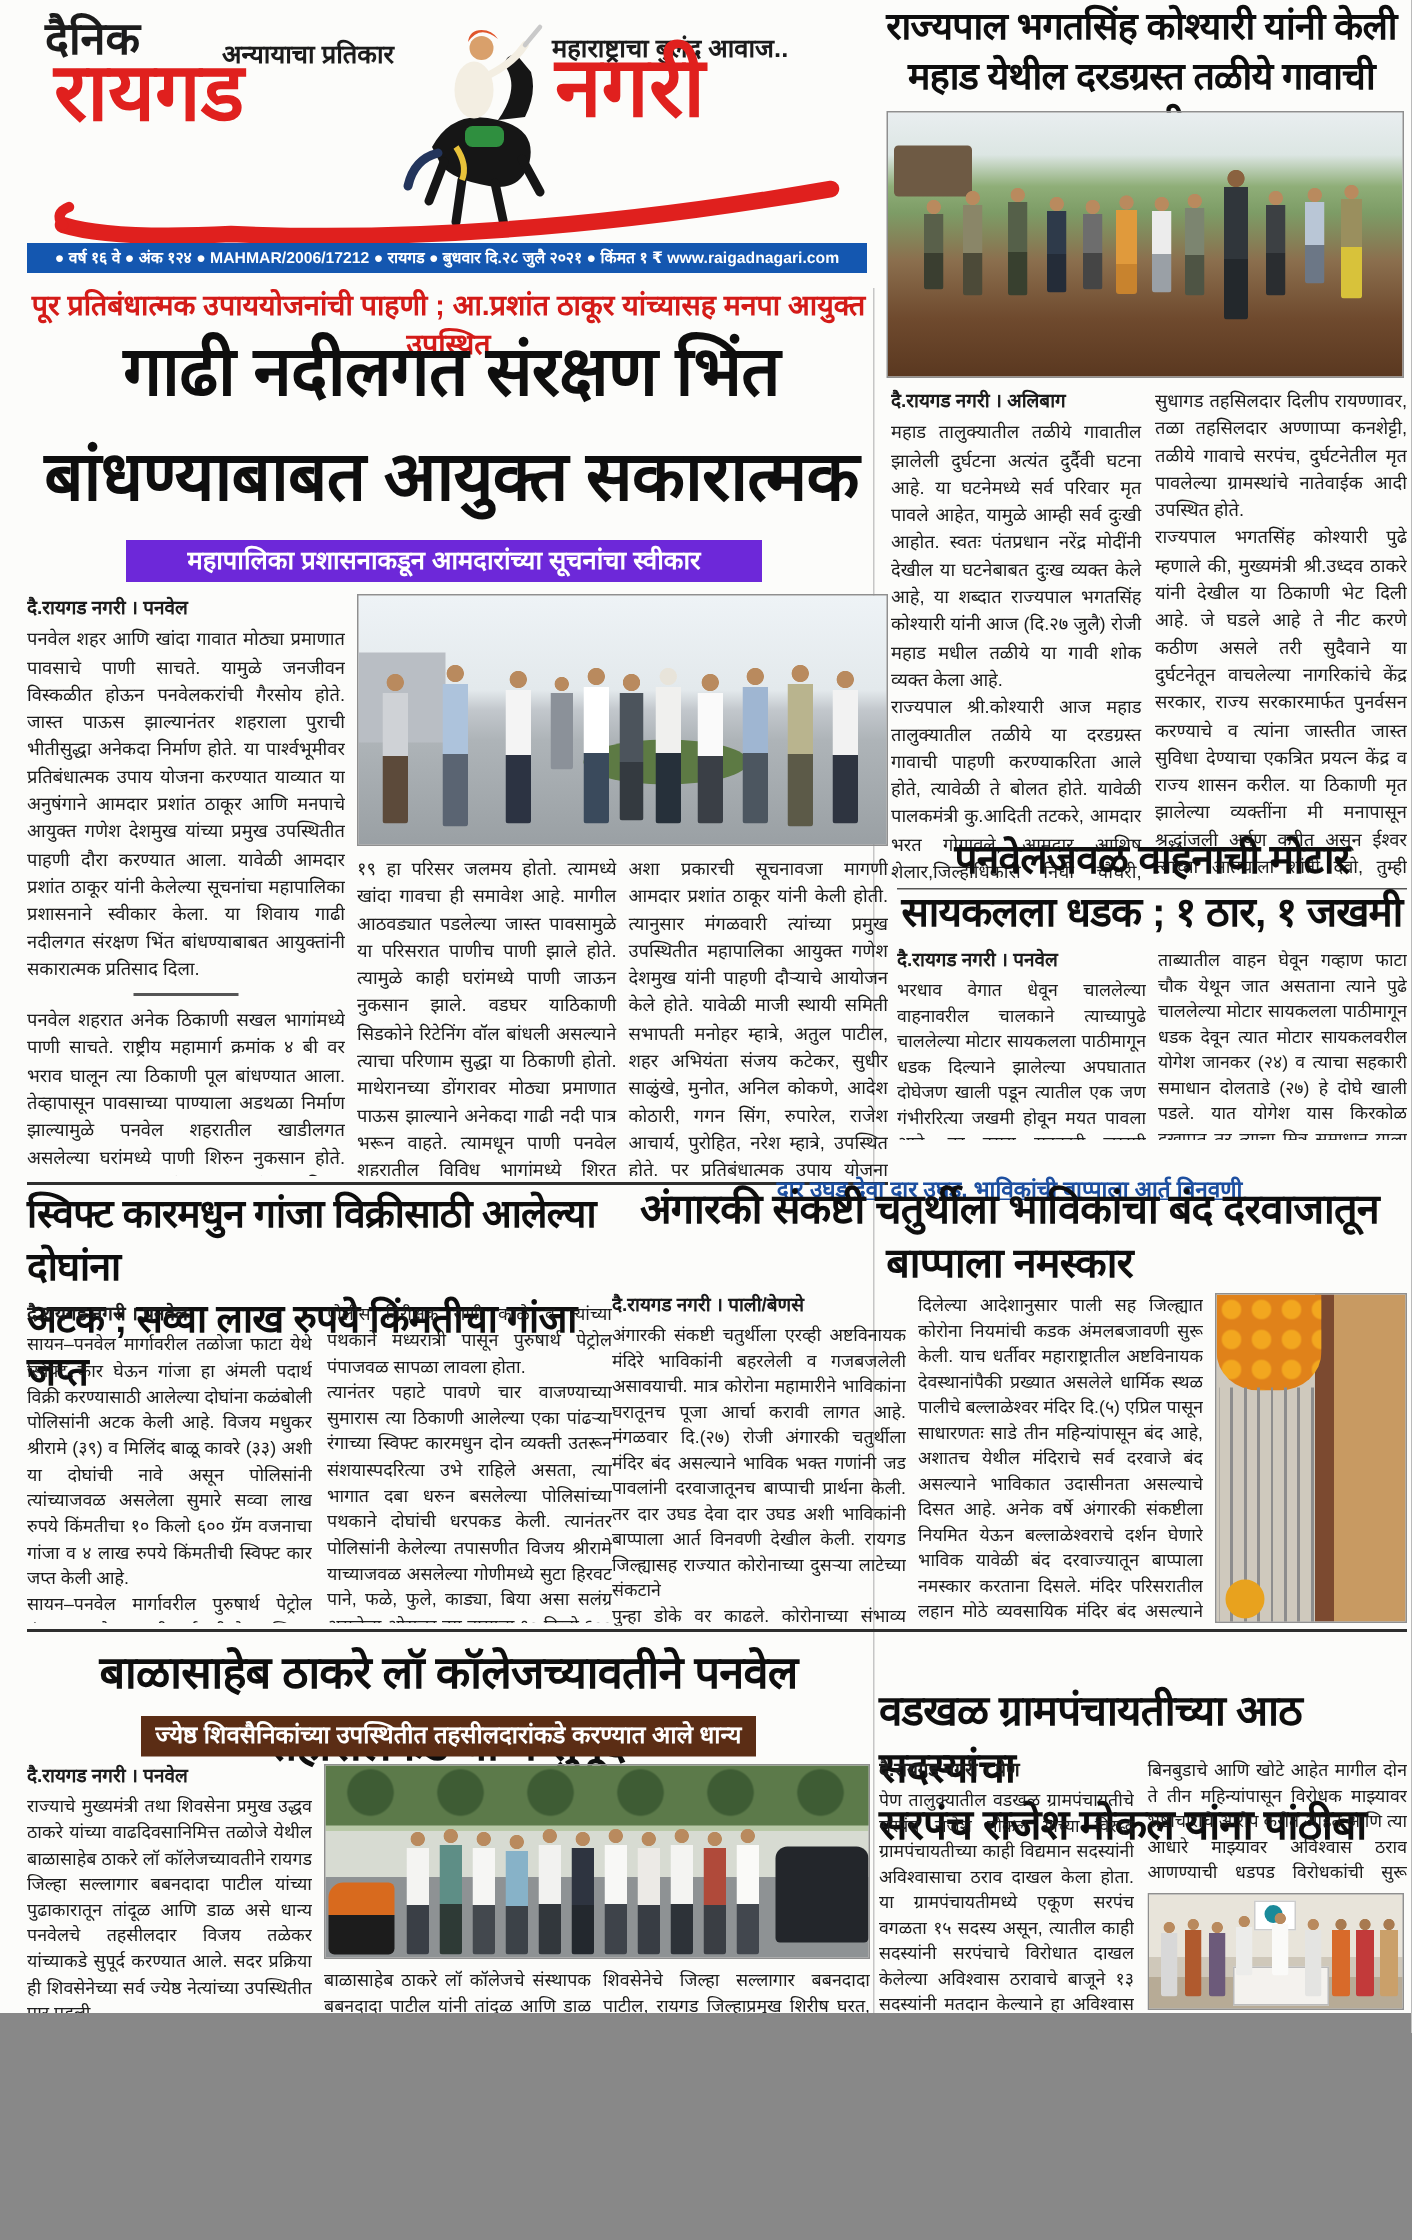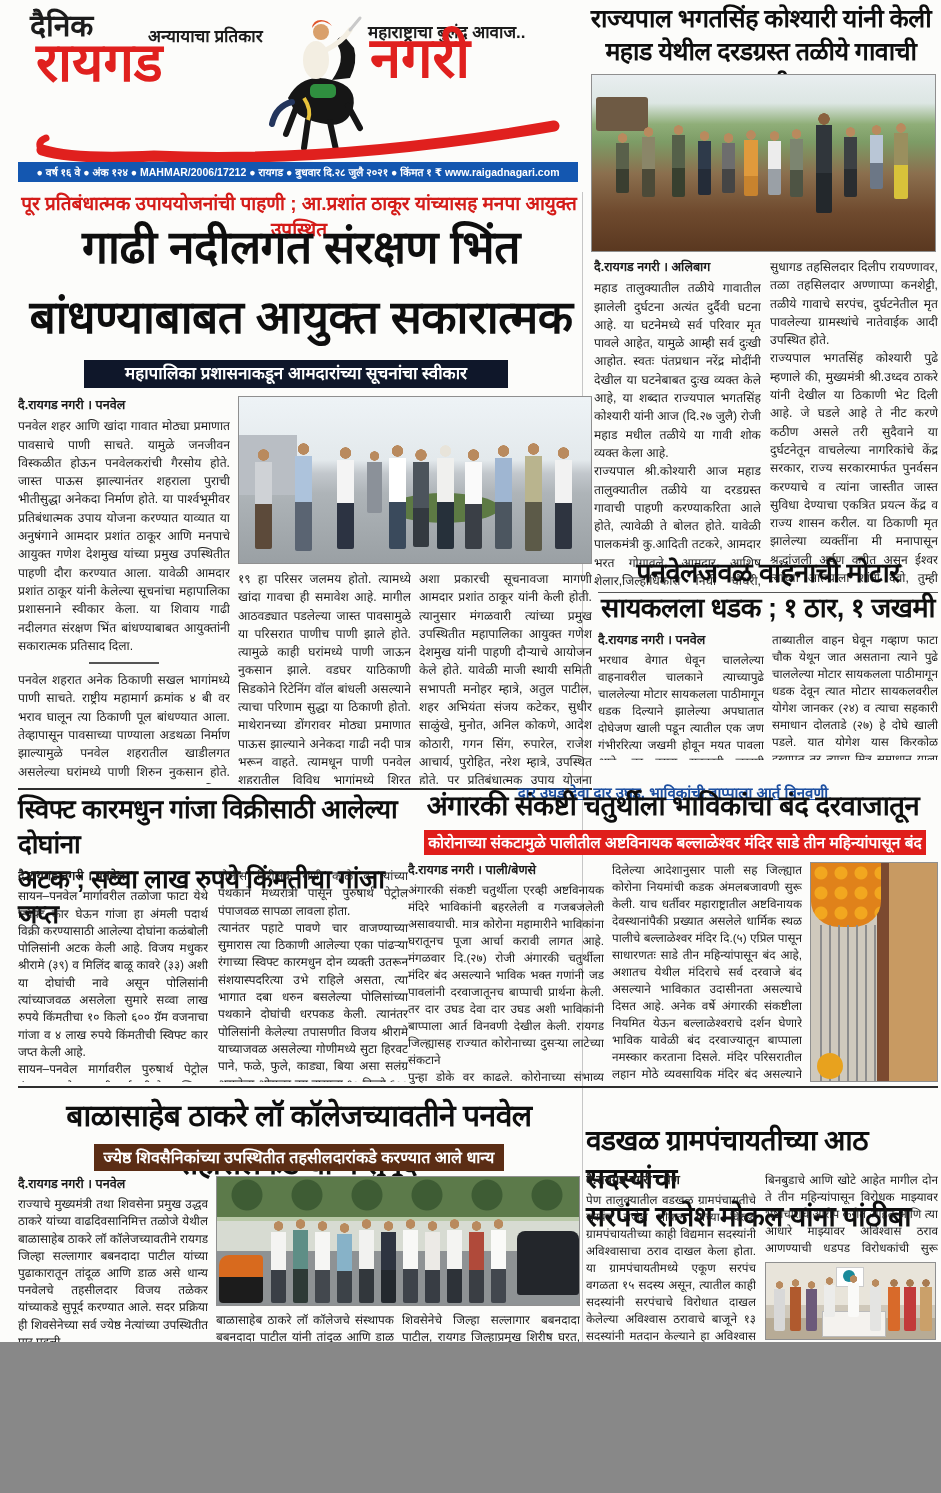--- a/index.html
+++ b/index.html
@@ -87,21 +87,21 @@
       <div class="pre">महाड तालुक्यातील तळीये गावातील झालेली दुर्घटना अत्यंत दुर्दैवी घटना आहे. या घटनेमध्ये सर्व परिवार मृत पावले आहेत, यामुळे आम्ही सर्व दुःखी आहोत. स्वतः पंतप्रधान नरेंद्र मोदींनी देखील या घटनेबाबत दुःख व्यक्त केले आहे, या शब्दात राज्यपाल भगतसिंह कोश्यारी यांनी आज (दि.२७ जुलै) रोजी महाड मधील तळीये या गावी शोक व्यक्त केला आहे.
 राज्यपाल श्री.कोश्यारी आज महाड तालुक्यातील तळीये या दरडग्रस्त गावाची पाहणी करण्याकरिता आले होते, त्यावेळी ते बोलत होते. यावेळी पालकमंत्री कु.आदिती तटकरे, आमदार भरत गोगावले, आमदार आशिष शेलार,जिल्हाधिकारी निधी चौधरी, जिल्हा परिषदेचे मुख्य कार्यकारी अधिकारी डॉ.किरण पाटील, जिल्हा पोलीस अधीक्षक अशोक दुधे, अपर पोलीस अधीक्षक सचिन गुंजाळ, उपविभागीय पोलीस अधिकारी महाड निलेश तांबे, महाडच्या प्रांताधिकारी प्रतिमा पुदलवाड, महाड तहसिलदार सुरेश काशीद,</div>
     </div>
     <div class="col body pre" style="width:168px;">सुधागड तहसिलदार दिलीप रायण्णावर, तळा तहसिलदार अण्णाप्पा कनशेट्टी, तळीये गावाचे सरपंच, दुर्घटनेतील मृत पावलेल्या ग्रामस्थांचे नातेवाईक आदी उपस्थित होते.
 राज्यपाल भगतसिंह कोश्यारी पुढे म्हणाले की, मुख्यमंत्री श्री.उध्दव ठाकरे यांनी देखील या ठिकाणी भेट दिली आहे. जे घडले आहे ते नीट करणे कठीण असले तरी सुदैवाने या दुर्घटनेतून वाचलेल्या नागरिकांचे केंद्र सरकार, राज्य सरकारमार्फत पुनर्वसन करण्याचे व त्यांना जास्तीत जास्त सुविधा देण्याचा एकत्रित प्रयत्न केंद्र व राज्य शासन करील. या ठिकाणी मृत झालेल्या व्यक्तींना मी मनापासून श्रद्धांजली अर्पण करीत असून ईश्वर त्यांच्या आत्म्याला शांती देवो, तुम्ही सर्वांनी सकारात्मकरित्या एकत्र येत काम केल्यास लवकरात लवकर उपाय करण्यासाठी सहकार्य मिळेल, असेही ते यावेळी म्हणाले. राज्यपाल भगतसिंह कोश्यारी यांनी यावेळी दरडग्रस्त तळीये गावाच्या स्थळी पुष्पचक्र अर्पण करुन मृतात्म्यांना श्रद्धांजली वाहिली.</div>
   </div>
 
   <div class="abs kick ctr" style="left:18px;top:190px;width:562px;font-size:19px;color:#d41b18;">पूर प्रतिबंधात्मक उपाययोजनांची पाहणी ; आ.प्रशांत ठाकूर यांच्यासह मनपा आयुक्त उपस्थित</div>
   <div class="abs hl pre ctr" style="left:18px;top:212px;width:566px;font-size:46px;line-height:70px;">गाढी नदीलगत संरक्षण भिंत
 बांधण्याबाबत आयुक्त सकारात्मक</div>
-  <div class="abs bar" style="left:84px;top:360px;width:424px;height:28px;background:#0f172a;font-size:17px;line-height:28px;">महापालिका प्रशासनाकडून आमदारांच्या सूचनांचा स्वीकार</div>
+  <div class="abs bar" style="left:84px;top:360px;width:424px;height:28px;background:#6d28d9;font-size:17px;line-height:28px;">महापालिका प्रशासनाकडून आमदारांच्या सूचनांचा स्वीकार</div>
 
   <div class="abs cols" style="left:18px;top:396px;width:574px;height:388px;gap:8px;">
     <div class="col body" style="width:212px;">
       <div class="date">दै.रायगड नगरी । पनवेल</div>
       <div>पनवेल शहर आणि खांदा गावात मोठ्या प्रमाणात पावसाचे पाणी साचते. यामुळे जनजीवन विस्कळीत होऊन पनवेलकरांची गैरसोय होते. जास्त पाऊस झाल्यानंतर शहराला पुराची भीतीसुद्धा अनेकदा निर्माण होते. या पार्श्वभूमीवर प्रतिबंधात्मक उपाय योजना करण्यात याव्यात या अनुषंगाने आमदार प्रशांत ठाकूर आणि मनपाचे आयुक्त गणेश देशमुख यांच्या प्रमुख उपस्थितीत पाहणी दौरा करण्यात आला. यावेळी आमदार प्रशांत ठाकूर यांनी केलेल्या सूचनांचा महापालिका प्रशासनाने स्वीकार केला. या शिवाय गाढी नदीलगत संरक्षण भिंत बांधण्याबाबत आयुक्तांनी सकारात्मक प्रतिसाद दिला.</div>
       <div class="pdiv"></div>
       <div>पनवेल शहरात अनेक ठिकाणी सखल भागांमध्ये पाणी साचते. राष्ट्रीय महामार्ग क्रमांक ४ बी वर भराव घालून त्या ठिकाणी पूल बांधण्यात आला. तेव्हापासून पावसाच्या पाण्याला अडथळा निर्माण झाल्यामुळे पनवेल शहरातील खाडीलगत असलेल्या घरांमध्ये पाणी शिरुन नुकसान होते. जास्त पाऊस झाल्यानंतर बावन बंगला, मिडल क्लास हाउसिंग सोसायटी, लोखंडी पाडा साईनगर, सहस्रबुद्धे हॉस्पिटल आणि पटेल व कच्छी मोहल्ला, भारत नगर जुने कोर्ट याव्यतिरिक्त कोळीवाडा या ठिकाणी पाणी साचते. विशेष करून प्रभाग क्रमांक १४,१८ आणि</div>
     </div>
     <div style="width:354px;overflow:hidden;">
       <div class="photo" style="width:354px;height:168px;background:linear-gradient(180deg,#eef3f6 0%,#e3e9ec 38%,#c2c7cc 46%,#aeb4b8 58%,#9aa0a4 100%);">
@@ -149,21 +149,20 @@
       <div class="pre">सायन–पनवेल मार्गावरील तळोजा फाटा येथे स्विफ्ट कार घेऊन गांजा हा अंमली पदार्थ विक्री करण्यासाठी आलेल्या दोघांना कळंबोली पोलिसांनी अटक केली आहे. विजय मधुकर श्रीरामे (३९) व मिलिंद बाळू कावरे (३३) अशी या दोघांची नावे असून पोलिसांनी त्यांच्याजवळ असलेला सुमारे सव्वा लाख रुपये किंमतीचा १० किलो ६०० ग्रॅम वजनाचा गांजा व ४ लाख रुपये किंमतीची स्विफ्ट कार जप्त केली आहे.
 सायन–पनवेल मार्गावरील पुरुषार्थ पेट्रोल पंपाजवळ दोन व्यक्ती कुर्डवाडी येथून स्विफ्ट कारने पहाटेच्या सुमारास गांजा या अंमली पदार्थाची विक्री करण्यासाठी येणार असल्याची माहिती कळंबोली पोलिसांना मिळाली होती. त्यानुसार वरिष्ठ पोलीस निरीक्षक संजय पाटील यांच्या मार्गदर्शनाखाली सहाय्यक पोलीस निरीक्षक नितीन कुंभार, सहाय्यक</div>
     </div>
     <div class="col body pre" style="width:190px;font-size:11.9px;line-height:17.3px;">पोलीस निरीक्षक राणी काळे व त्यांच्या पथकाने मध्यरात्री पासून पुरुषार्थ पेट्रोल पंपाजवळ सापळा लावला होता.
 त्यानंतर पहाटे पावणे चार वाजण्याच्या सुमारास त्या ठिकाणी आलेल्या एका पांढऱ्या रंगाच्या स्विफ्ट कारमधुन दोन व्यक्ती उतरून संशयास्पदरित्या उभे राहिले असता, त्या भागात दबा धरुन बसलेल्या पोलिसांच्या पथकाने दोघांची धरपकड केली. त्यानंतर पोलिसांनी केलेल्या तपासणीत विजय श्रीरामे याच्याजवळ असलेल्या गोणीमध्ये सुटा हिरवट पाने, फळे, फुले, काड्या, बिया असा सलंग्र असलेला ओसलर उग्र वासाचा १० किलो ६०० ग्रॅम वजनाचा गांजा आढळुन आला.
 त्यामुळे पोलिसांनी विजय आणि मिलिंद या दोघांना एनडीपीएस कलमाखाली अटक करुन स्विफ्ट कारसह ५ लाख २८ हजार रुपये किंमतीचा मुद्देमाल जप्त केला.</div>
   </div>
 
   <div class="abs kick ctr underln" style="left:408px;top:766px;width:530px;font-size:15px;color:#1d4fa0;margin-top:16px;">दार उघड देवा दार उघड, भाविकांची बाप्पाला आर्त विनवणी</div>
   <div class="abs hl ctr" style="left:406px;top:788px;width:534px;font-size:27.5px;line-height:36px;">अंगारकी संकष्टी चतुर्थीला भाविकांचा बंद दरवाजातून बाप्पाला नमस्कार</div>
-  <div class="abs bar" style="left:424px;top:830px;width:502px;height:25px;background:#e01e1b;font-size:15.5px;line-height:25px;">कोरोनाच्या संकटामुळे पालीतील अष्टविनायक बल्लाळेश्वर मंदिर साडे तीन महिन्यांपासून बंद</div>
 
   <div class="abs cols" style="left:408px;top:862px;width:530px;height:222px;gap:8px;">
     <div class="col body" style="width:196px;font-size:11.8px;line-height:17px;">
       <div class="date">दै.रायगड नगरी । पाली/बेणसे</div>
       <div class="pre">अंगारकी संकष्टी चतुर्थीला एरव्ही अष्टविनायक मंदिरे भाविकांनी बहरलेली व गजबजलेली असावयाची. मात्र कोरोना महामारीने भाविकांना घरातूनच पूजा आर्चा करावी लागत आहे. मंगळवार दि.(२७) रोजी अंगारकी चतुर्थीला मंदिर बंद असल्याने भाविक भक्त गणांनी जड पावलांनी दरवाजातूनच बाप्पाची प्रार्थना केली. तर दार उघड देवा दार उघड अशी भाविकांनी बाप्पाला आर्त विनवणी देखील केली. रायगड जिल्ह्यासह राज्यात कोरोनाच्या दुसऱ्या लाटेच्या संकटाने
 पुन्हा डोके वर काढले. कोरोनाच्या संभाव्य दुसऱ्या लाटेचा उद्रेक होत असल्याचे चिन्ह दिसू लागल्याने राज्य सरकारने जिल्हा प्रशासनाला पूर्वतयारी व खबरदारी घेण्याचे आवाहन केले आहे. त्यानुसार रायगड जिल्हाधिकारी निधी चौधरी यांनी</div>
     </div>
     <div class="col body pre" style="width:190px;font-size:11.8px;line-height:17px;">दिलेल्या आदेशानुसार पाली सह जिल्ह्यात कोरोना नियमांची कडक अंमलबजावणी सुरू केली. याच धर्तीवर महाराष्ट्रातील अष्टविनायक देवस्थानांपैकी प्रख्यात असलेले धार्मिक स्थळ पालीचे बल्लाळेश्वर मंदिर दि.(५) एप्रिल पासून साधारणतः साडे तीन महिन्यांपासून बंद आहे, अशातच येथील मंदिराचे सर्व दरवाजे बंद असल्याने भाविकात उदासीनता असल्याचे दिसत आहे. अनेक वर्षे अंगारकी संकष्टीला नियमित येऊन बल्लाळेश्वराचे दर्शन घेणारे भाविक यावेळी बंद दरवाज्यातून बाप्पाला नमस्कार करताना दिसले. मंदिर परिसरातील लहान मोठे व्यवसायिक मंदिर बंद असल्याने संकटात सापडले आहेत. मंदिर बंद असल्याने भाविक पर्यटक हे तुरळक येताना दिसतात. त्यामुळे येथील दुकानदारांचे व्यवसाय पूर्णपणे ठप्प झाले आहेत.</div>
     <div class="photo" style="width:128px;height:220px;background:linear-gradient(90deg,#cfc9bd 0 52%,#7c4a30 52% 62%,#c89a62 62% 100%);">
       <span style="position:absolute;left:0;top:0;width:70px;height:64px;background:radial-gradient(circle 7px at 10px 10px,#f2a71f 6px,transparent 7px) 0 0/20px 20px,#e0821a;border-radius:0 0 40% 40%;"></span>

